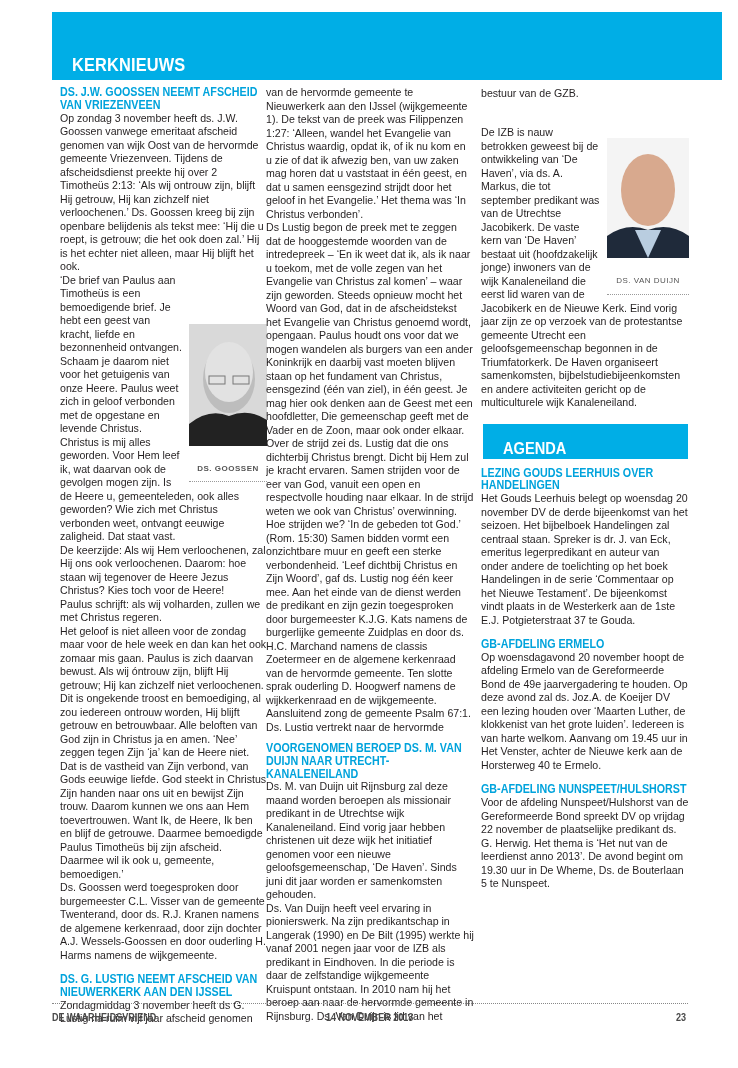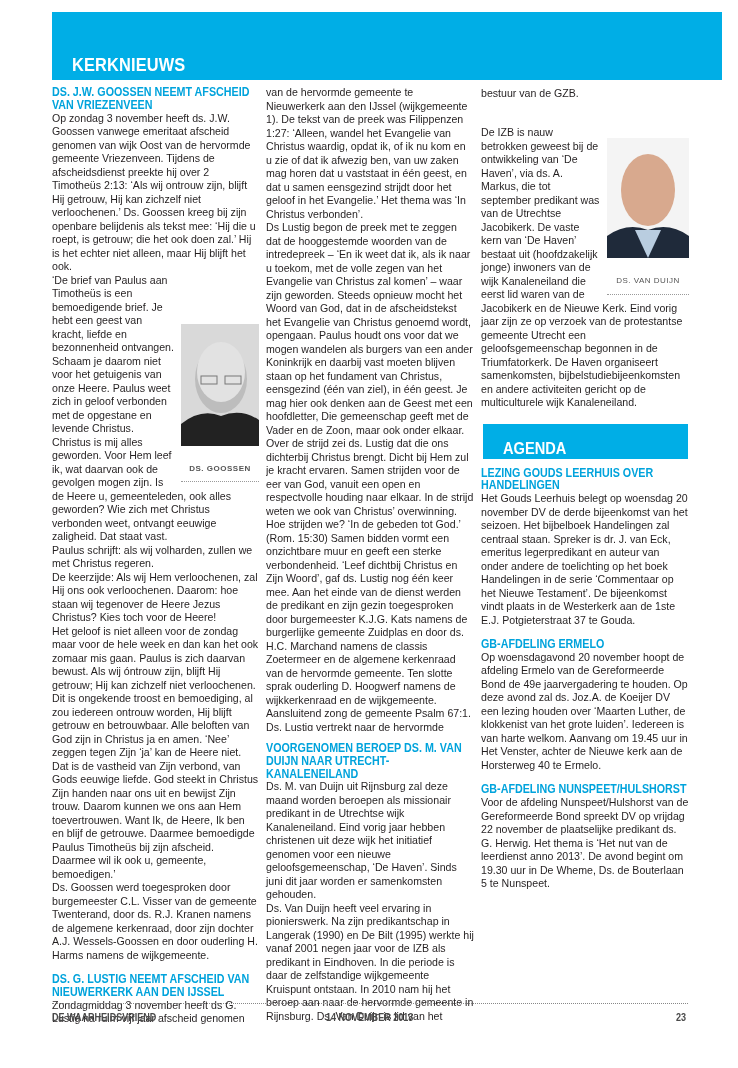--- a/index.html
+++ b/index.html
@@ -2,21 +2,21 @@
 <html><head>
 <meta charset="utf-8">
 <style>
   html, body { margin:0; padding:0; background:#ffffff; }
   body { width:738px; height:1068px; position:relative; overflow:hidden;
          font-family:"Liberation Sans", "DejaVu Sans", sans-serif; color:#231f20; }
   .banner { position:absolute; left:52px; top:12px; width:638px; height:68px; background:#00aee6;padding-left:32px; }
   .banner-title { position:absolute; left:20px; bottom:4px; color:#fff; font-family:"Liberation Sans", sans-serif;
                   font-weight:bold; font-size:19px; letter-spacing:0.2px; transform:scaleX(0.86); transform-origin:left bottom; }
   .col { position:absolute; top:86px; font-size:10.6px; line-height:13.5px; }
-  .col1 { left:52px; width:207px; }
+  .col1 { left:60px; width:207px; }
   .col2 { left:266px; width:208px; }
   .col3 { left:481px; width:208px; }
   .h { color:#00a3dc; font-weight:bold; font-size:12.2px; line-height:12.8px; text-transform:uppercase;
        transform:scaleX(0.88); transform-origin:left top; width:114%; margin:0; }
   .p { margin:0; }
   .sp { height:11px; }
   .fig { float:right; margin:0 0 0 6px; }
   .photo { background:#777; display:block; position:relative; overflow:hidden; }
   .caption { text-align:center; font-size:8px; letter-spacing:0.5px; color:#555; margin-top:16px; }
   .dots { border-bottom:1px dotted #9a9a9a; margin-top:6px; }
@@ -48,22 +48,22 @@
             <path d="M0 122 L0 100 Q20 84 40 92 Q60 84 78 96 L78 122 Z" fill="#222"></path>
             <rect x="20" y="52" width="16" height="8" fill="none" stroke="#777" stroke-width="1"></rect>
             <rect x="44" y="52" width="16" height="8" fill="none" stroke="#777" stroke-width="1"></rect>
           </svg>
         </span>
         <span class="caption" style="display:block;font-weight:bold;">DS. GOOSSEN</span>
         <span class="dots" style="display:block;"></span>
       </span>
       <span>‘De brief van Paulus aan Timotheüs is een bemoedigende brief. Je hebt een geest van kracht, liefde en bezonnenheid ontvangen. Schaam je daarom niet voor het getuigenis van onze Heere. Paulus weet zich in geloof verbonden met de opgestane en levende Christus. Christus is mij alles geworden. Voor Hem leef ik, wat daarvan ook de gevolgen mogen zijn. Is de Heere u, gemeenteleden, ook alles geworden? Wie zich met Christus verbonden weet, ontvangt eeuwige zaligheid. Dat staat vast.</span>
     </p>
+    <p class="p">De keerzijde: Als wij Hem verloochenen, zal Hij ons ook verloochenen. Daarom: hoe staan wij tegenover de Heere Jezus Christus? Kies toch voor de Heere!</p>
     <p class="p">Paulus schrijft: als wij volharden, zullen we met Christus regeren.</p>
-    <p class="p">De keerzijde: Als wij Hem verloochenen, zal Hij ons ook verloochenen. Daarom: hoe staan wij tegenover de Heere Jezus Christus? Kies toch voor de Heere!</p>
     <p class="p">Het geloof is niet alleen voor de zondag maar voor de hele week en dan kan het ook zomaar mis gaan. Paulus is zich daarvan bewust. Als wij óntrouw zijn, blijft Hij getrouw; Hij kan zichzelf niet verloochenen. Dit is ongekende troost en bemoediging, al zou iedereen ontrouw worden, Hij blijft getrouw en betrouwbaar. Alle beloften van God zijn in Christus ja en amen. ‘Nee’ zeggen tegen Zijn ‘ja’ kan de Heere niet. Dat is de vastheid van Zijn verbond, van Gods eeuwige liefde. God steekt in Christus Zijn handen naar ons uit en bewijst Zijn trouw. Daarom kunnen we ons aan Hem toevertrouwen. Want Ik, de Heere, Ik ben en blijf de getrouwe. Daarmee bemoedigde Paulus Timotheüs bij zijn afscheid. Daarmee wil ik ook u, gemeente, bemoedigen.’</p>
     <p class="p">Ds. Goossen werd toegesproken door burgemeester C.L. Visser van de gemeente Twenterand, door ds. R.J. Kranen namens de algemene kerkenraad, door zijn dochter A.J. Wessels-Goossen en door ouderling H. Harms namens de wijkgemeente.</p>
   </div>
   <div class="sp"></div>
   <div>
     <h2 class="h">DS. G. LUSTIG NEEMT AFSCHEID VAN NIEUWERKERK AAN DEN IJSSEL</h2>
     <p class="p" style="height:27px;overflow:hidden;">Zondagmiddag 3 november heeft ds G. Lustig na ruim vijf jaar afscheid genomen van de hervormde gemeente te Nieuwerkerk aan den IJssel (wijkgemeente 1). De tekst van de preek was Filippenzen 1:27: ‘Alleen, wandel het Evangelie van Christus waardig, opdat ik, of ik nu kom en u zie of dat ik afwezig ben, van uw zaken mag horen dat u vaststaat in één geest, en dat u samen eensgezind strijdt door het geloof in het Evangelie.’ Het thema was ‘In Christus verbonden’.</p>
   </div>
 </div>
 

